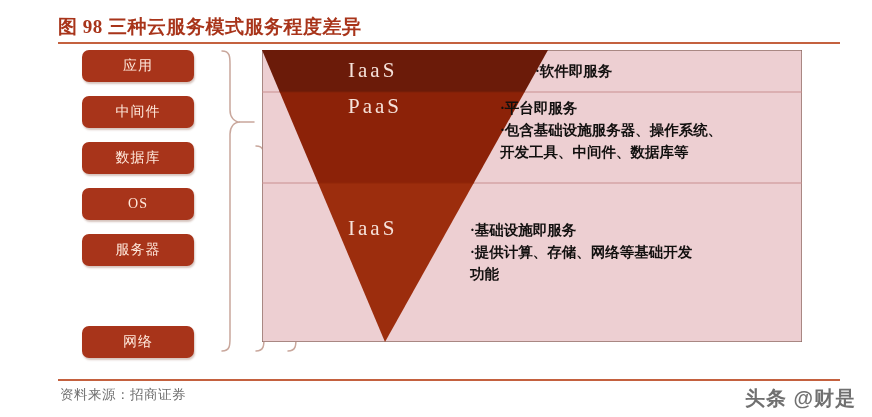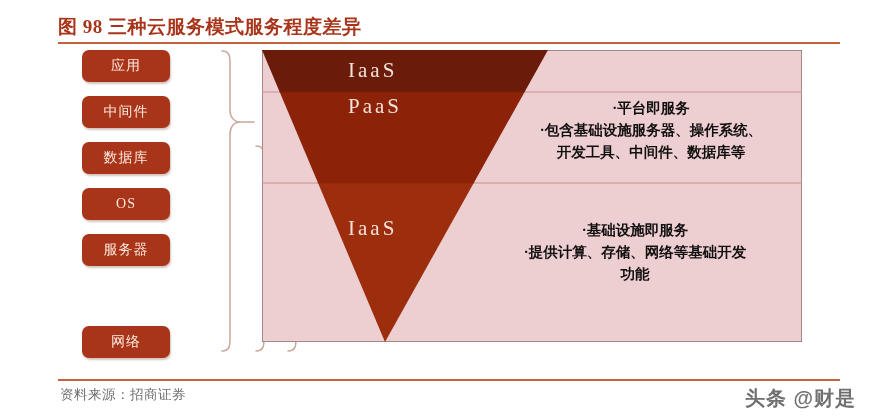--- a/index.html
+++ b/index.html
@@ -3,40 +3,40 @@
 <meta charset="utf-8">
 <style>
   html,body{margin:0;padding:0;}
   body{
     width:872px;height:417px;
     background:#ffffff;
     font-family:"Liberation Serif","DejaVu Serif",serif;
     overflow:hidden;
     position:relative;
   }
-  #root{position:absolute;left:0;top:0;width:872px;height:417px;text-align:center;}
+  #root{position:absolute;left:0;top:0;width:872px;height:417px;}
 
   
   .title{
     position:absolute;left:58px;top:14px;
     font-size:19px;font-weight:bold;
     color:#a8341a;
     letter-spacing:.5px;
     white-space:nowrap;
     font-family:"Liberation Serif","DejaVu Serif",serif;
   }
   .title-rule{
     position:absolute;left:58px;top:42px;width:782px;height:2px;
     background:#c4613f;
   }
 
   
   .sidebar{position:absolute;left:82px;top:50px;width:112px;height:305px;}
   .sbox{
-    position:absolute;left:0;width:88px;height:32px;
+    position:absolute;left:0;width:112px;height:32px;
     background:#a8341a;
     border-radius:7px;
     box-shadow:1px 2px 2px rgba(120,60,40,.30);
     color:#ffe9dc;
     font-size:14px;
     display:flex;align-items:center;justify-content:center;
     letter-spacing:1px;
     font-family:"Liberation Serif","DejaVu Serif",serif;
   }
 
@@ -148,20 +148,21 @@
         <line x1="-10" y1="42" x2="550" y2="42" stroke="#7e2108" stroke-width="1.2"></line>
         <line x1="-10" y1="133" x2="550" y2="133" stroke="#8f2708" stroke-width="1.2"></line>
       </g>
     </svg>
   </div>
 
   <div class="bandlbl" id="lbl-saas">IaaS</div>
   <div class="bandlbl" id="lbl-paas">PaaS</div>
   <div class="bandlbl" id="lbl-iaas">IaaS</div>
 
+  <div class="ptext" id="txt-saas">·软件即服务</div>
   <div class="ptext" id="txt-paas">·平台即服务
 ·包含基础设施服务器、操作系统、
    开发工具、中间件、数据库等</div>
   <div class="ptext" id="txt-iaas">·基础设施即服务
 ·提供计算、存储、网络等基础开发
 功能</div>
 
   <div class="foot-rule"></div>
   <div class="source">资料来源：招商证券</div>
   <div class="watermark">头条 @财是</div>

